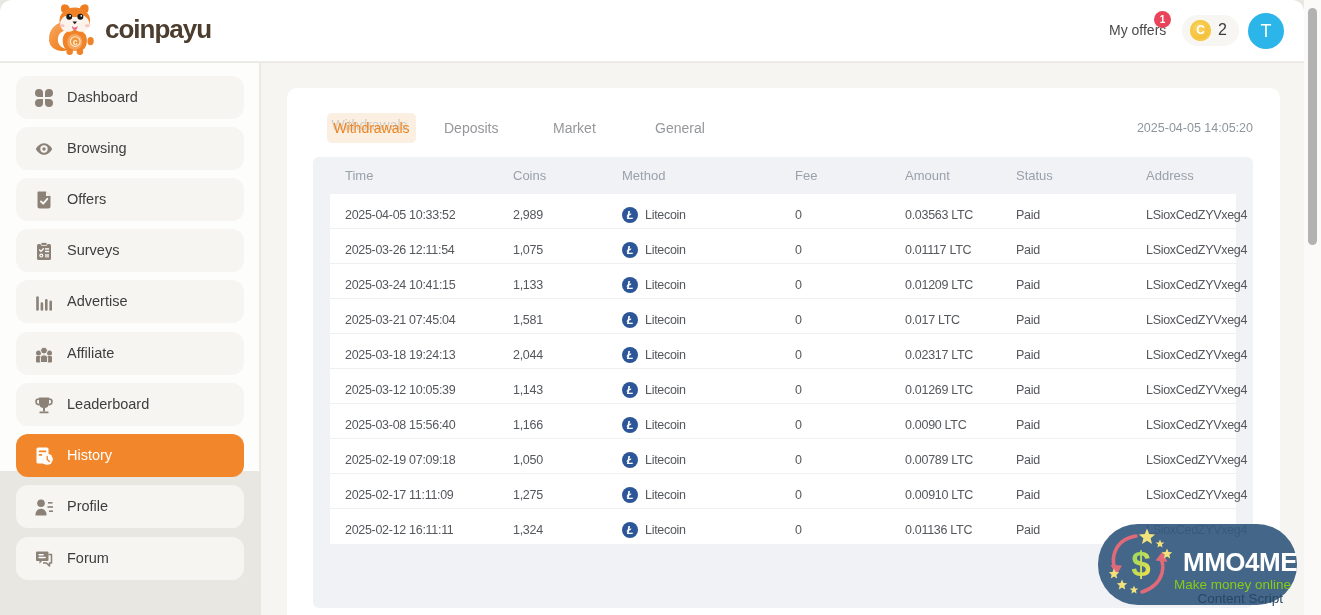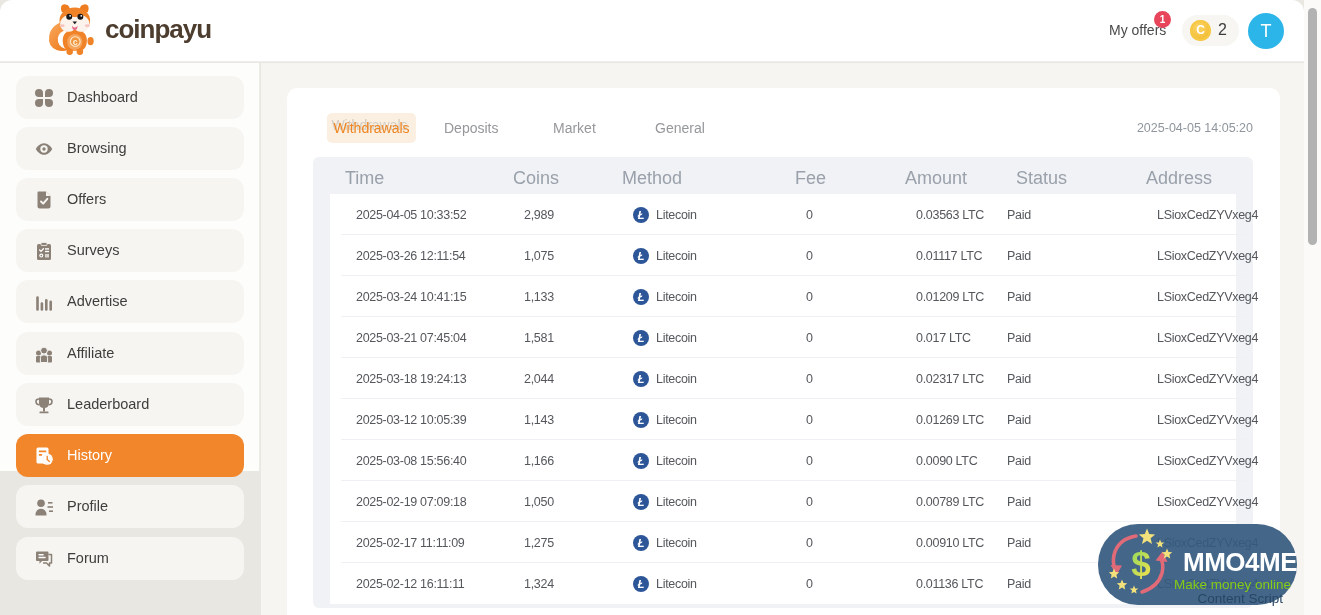--- a/index.html
+++ b/index.html
@@ -21,27 +21,27 @@
 .sitem.active { background:#f1862b; }
 .sitem.active .txt { color:#fff; }
 .main { position:absolute; left:261px; top:63px; width:1043px; height:552px; background:#f7f5f1; }
 .card { position:absolute; left:287px; top:88px; width:993px; height:527px; background:#fff; border-radius:10px 10px 0 0; z-index:1; }
 .tabs { position:absolute; left:327px; top:113px; height:30px; z-index:2; }
 .tab { position:absolute; top:0; height:30px; font-size:14px; color:#95979a; line-height:30px; }
 .tab.active { background:#faefe0; color:#ee8522; border-radius:5px; text-align:center; text-shadow:-2px -3px 0 rgba(150,150,150,0.38); }
 .stamp { position:absolute; right:68px; top:121px; font-size:12.5px; color:#8f969d; z-index:2; }
 .tablebox { position:absolute; left:313px; top:157px; width:940px; height:451px; background:#f0f2f5; border-radius:6px; z-index:2; }
 .thead { position:absolute; left:0; top:0; width:940px; height:37px; }
-.thead span { position:absolute; top:11px; font-size:18px; color:#9aa1ab; }
+.thead span { position:absolute; top:11px; font-size:13px; color:#9aa1ab; }
 .tbody { position:absolute; left:17px; top:37px; width:906px; background:#fff; }
-.trow { position:relative; width:906px; height:41px; border-bottom:1px solid #eef0f3;margin-left:11px; }
+.trow { position:relative; width:906px; height:35px; border-bottom:1px solid #eef0f3; }
 .trow:last-child { border-bottom:none; }
 .trow > span { position:absolute; top:14px; font-size:12.5px; color:#54575c; letter-spacing:-0.3px; }
 .c1 { left:32px; } .c2 { left:200px; } .c3 { left:309px; } .c4 { left:482px; } .c5 { left:592px; } .c6 { left:703px; } .c7 { left:833px; }
-.b1 { left:15px; } .b2 { left:183px; } .b3 { left:292px; } .b4 { left:465px; } .b5 { left:575px; } .b6 { left:666px; } .b7 { left:816px; white-space:nowrap; }
+.b1 { left:15px; } .b2 { left:183px; } .b3 { left:292px; } .b4 { left:465px; } .b5 { left:575px; } .b6 { left:686px; } .b7 { left:816px; white-space:nowrap; }
 .ltc { position:static; display:inline-block; width:16px; height:16px; border-radius:50%; background:#2d5699; color:#fff; font-size:11px; font-weight:bold; font-style:italic; text-align:center; line-height:16px; margin-right:7px; }
 .methodcell { top:12.5px !important; color:#54575c; white-space:nowrap; display:flex; align-items:center; }
 .scrolltrack { position:absolute; left:1304px; top:0; width:17px; height:615px; background:#fbfaf8; z-index:30; }
 .scrollthumb { position:absolute; left:4px; top:8px; width:9px; height:237px; background:#b2b2b2; border-radius:5px; }
 .wm { position:absolute; left:1098px; top:524px; width:199px; height:81px; background:rgba(52,90,127,0.92); border-radius:40px; z-index:20; }
 .wmtitle { position:absolute; left:85px; top:23px; font-size:26px; font-weight:bold; color:#fff; letter-spacing:-0.5px; white-space:nowrap; }
 .wmsub { position:absolute; left:76px; top:53px; font-size:13.5px; color:#84cc16; white-space:nowrap; }
 .wmcs { position:absolute; right:14px; top:67px; font-size:13.5px; color:#274664; white-space:nowrap; }
 </style>
 </head>

